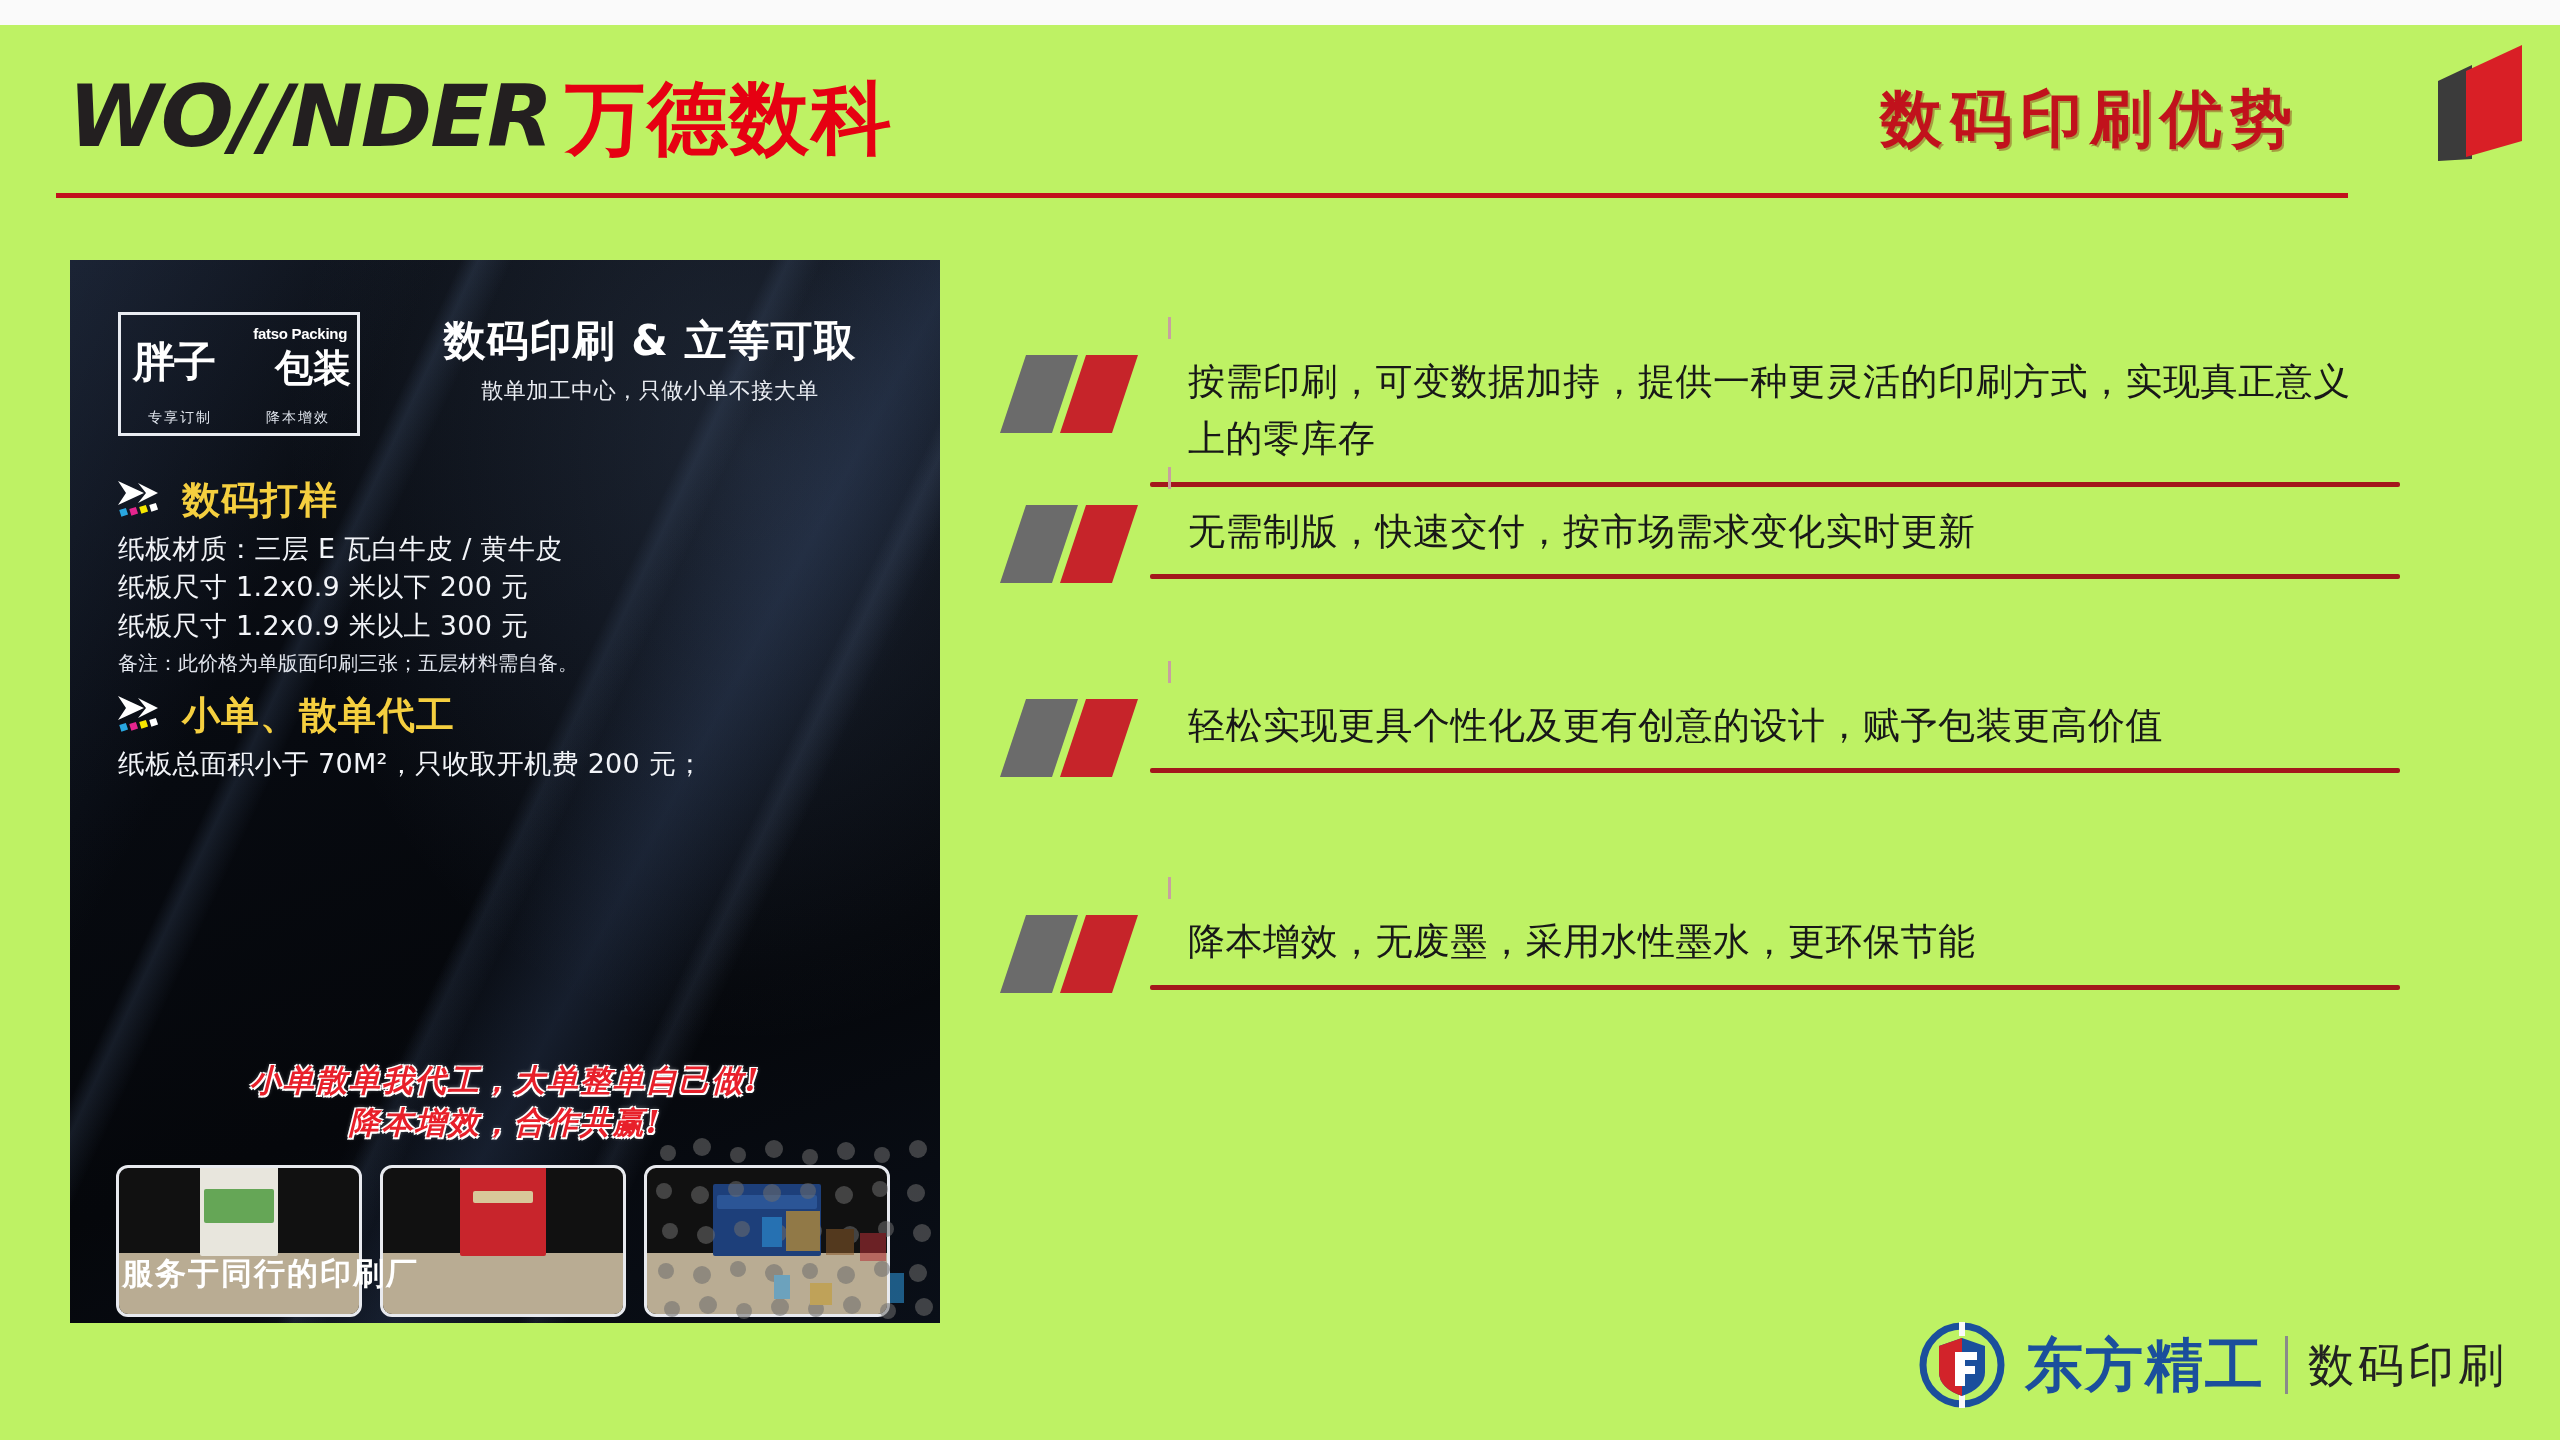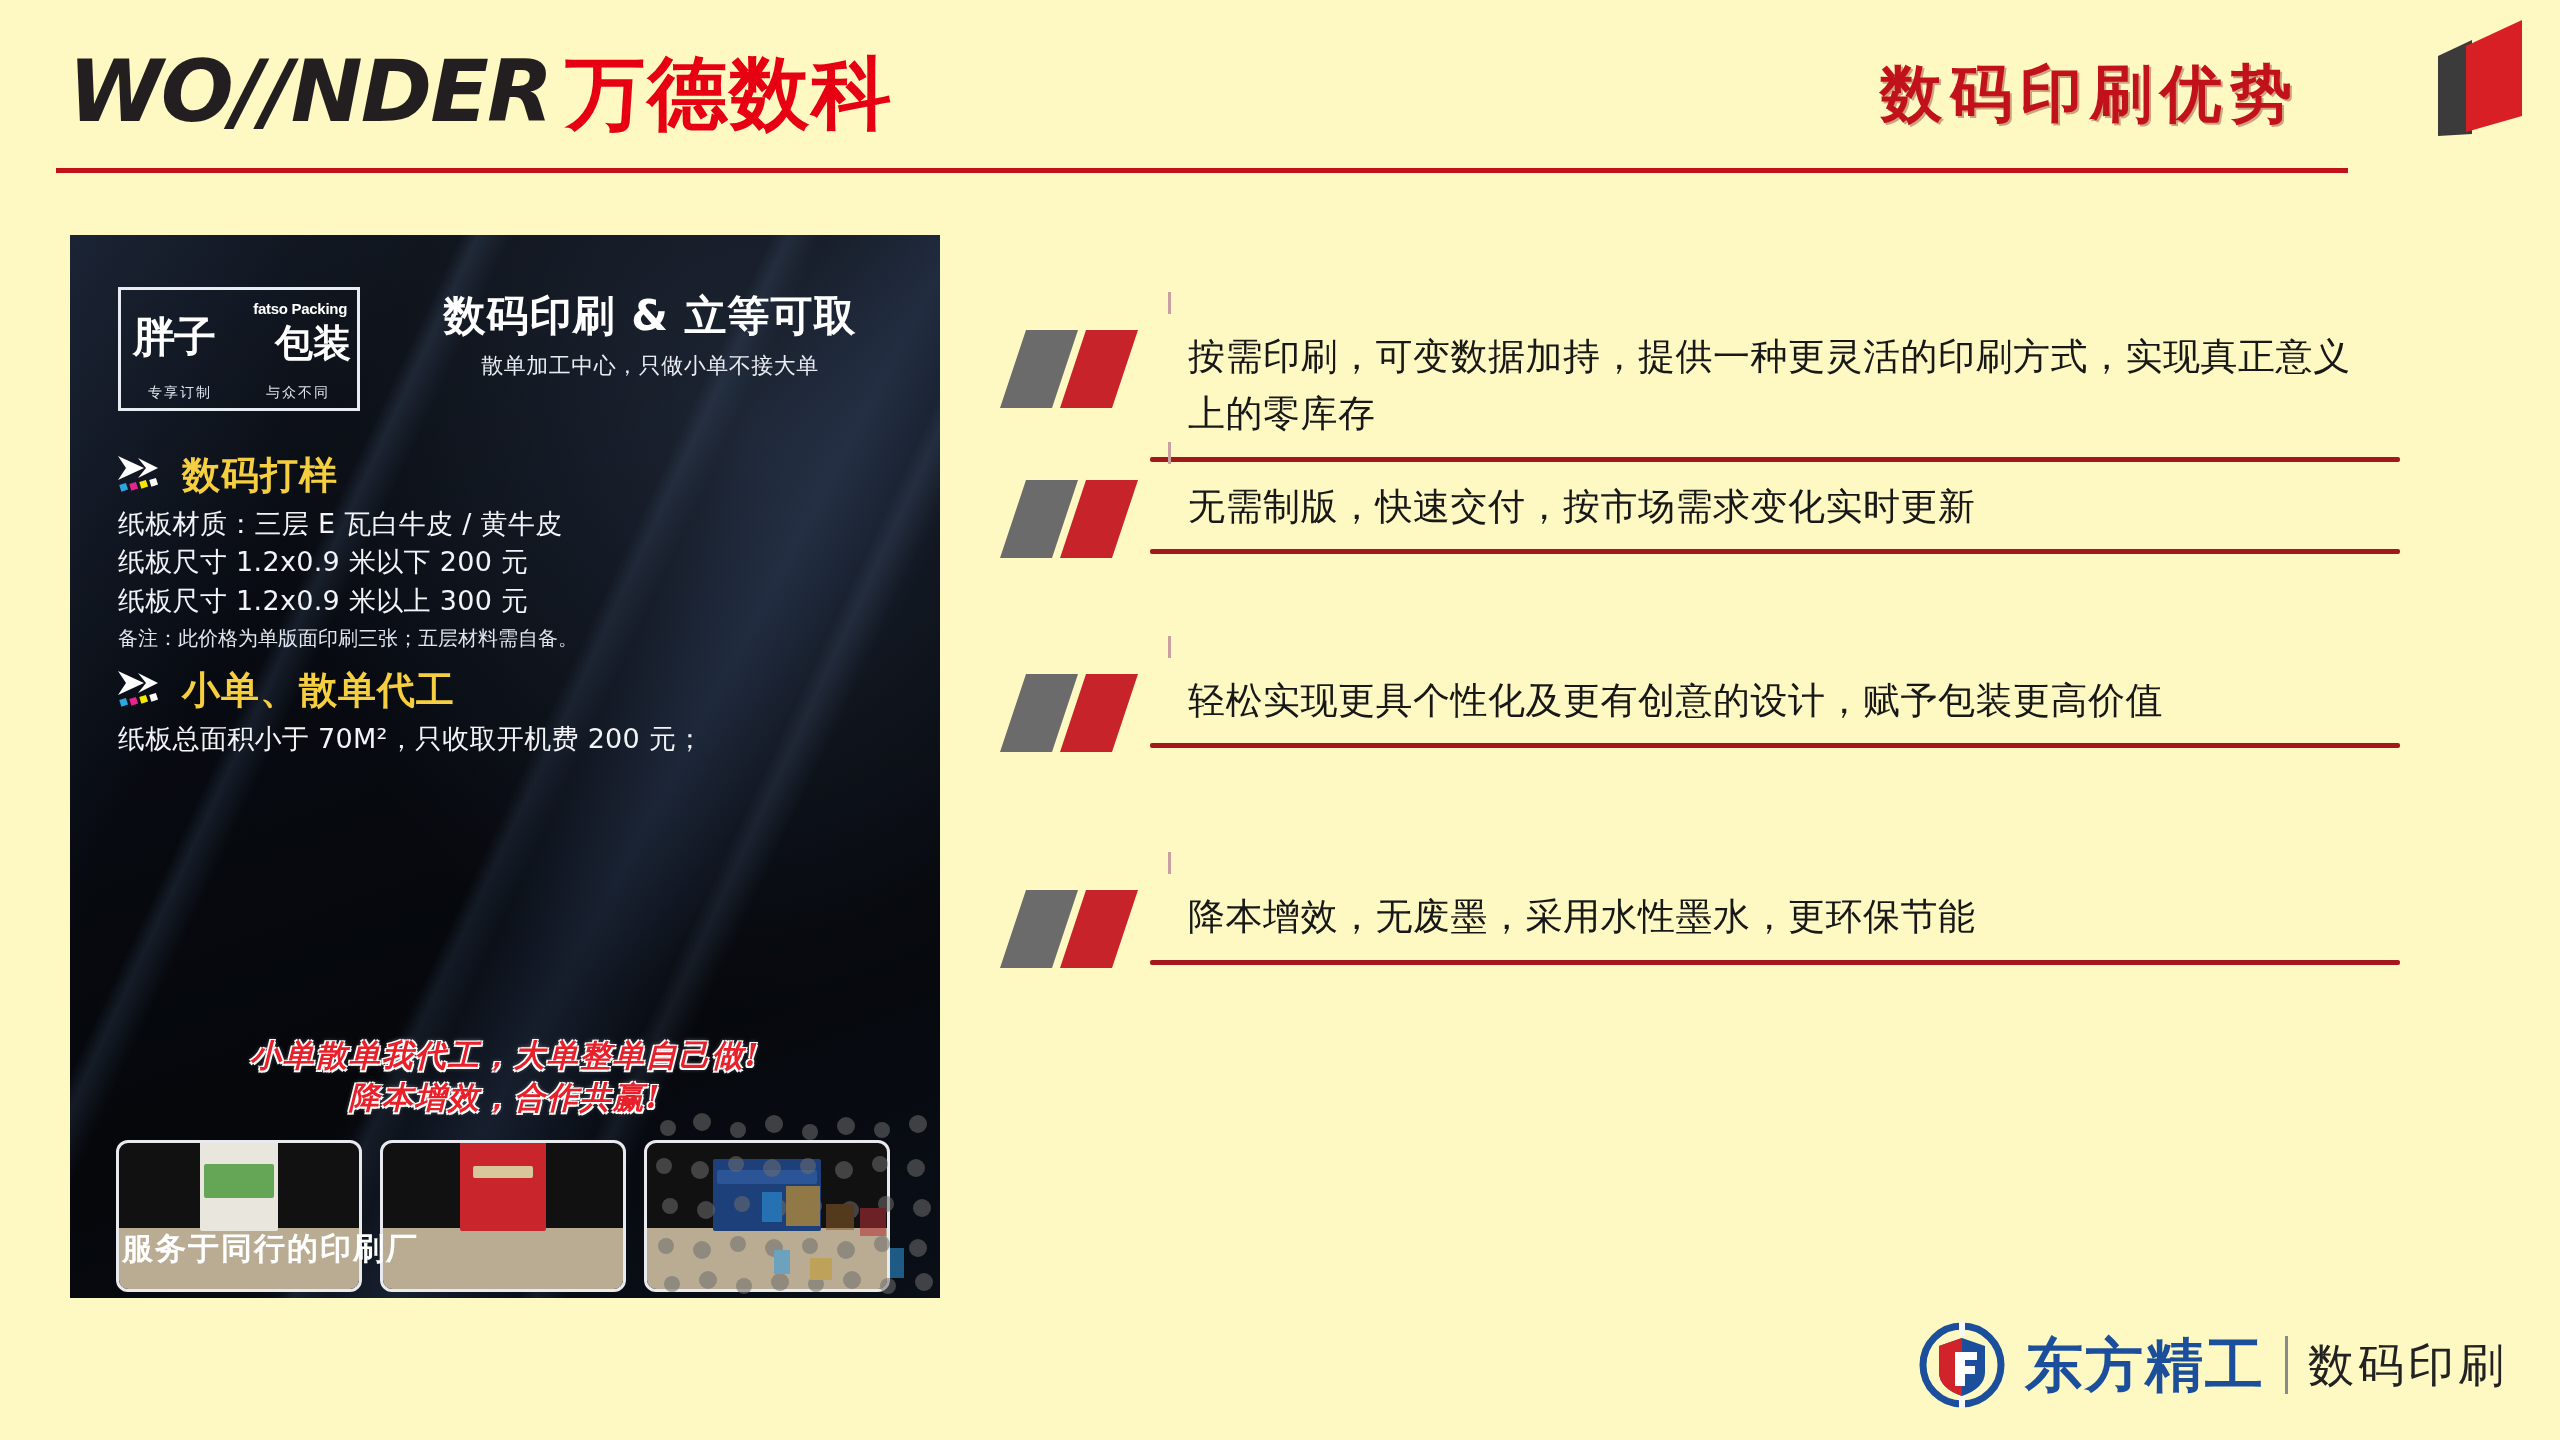--- a/index.html
+++ b/index.html
@@ -3,21 +3,21 @@
 <meta charset="utf-8">
 <title>数码印刷优势</title>
 <style>
   html,body{margin:0;padding:0;}
   body{
     width:2560px;height:1440px;
     background:#fafafa;
     font-family:"Liberation Sans","DejaVu Sans",sans-serif;
     overflow:hidden;position:relative;
   }
-  .slide{position:absolute;inset:0;background:#fef9c3;}
+  .slide{position:absolute;inset:0;background:#bef264;margin-top:25px;}
 
   
   .brand-logo{
     position:absolute;left:68px;top:48px;
     display:flex;align-items:baseline;
   }
   .wonder-wrap{position:relative;display:flex;align-items:baseline;}
   .wonder{
     font-size:86px;font-weight:bold;font-style:italic;
     letter-spacing:-2px;color:#231f20;
@@ -202,21 +202,21 @@
 
   <div class="poster">
     <div class="poster-diag"></div>
 
     <div class="fatso-box">
       <span class="fatso-cn">胖子</span>
       <span class="fatso-en">fatso Packing</span>
       <span class="fatso-cn2">包装</span>
       <div class="fatso-sub">
         <span>专享订制</span>
-        <span>与众不同</span>
+        <span>降本增效</span>
       </div>
     </div>
 
     <div class="poster-head">
       <div class="h1">数码印刷 &amp; 立等可取</div>
       <div class="h2">散单加工中心，只做小单不接大单</div>
     </div>
 
     <div class="sec" style="top:215px">
       <div class="sec-head">

